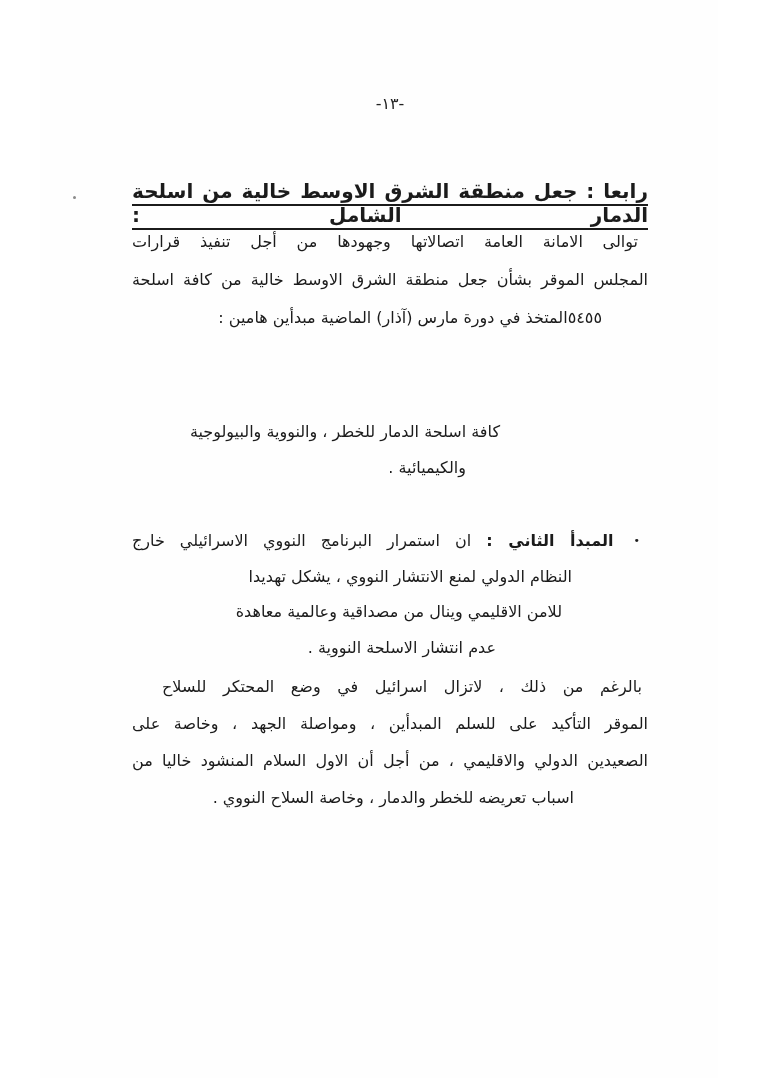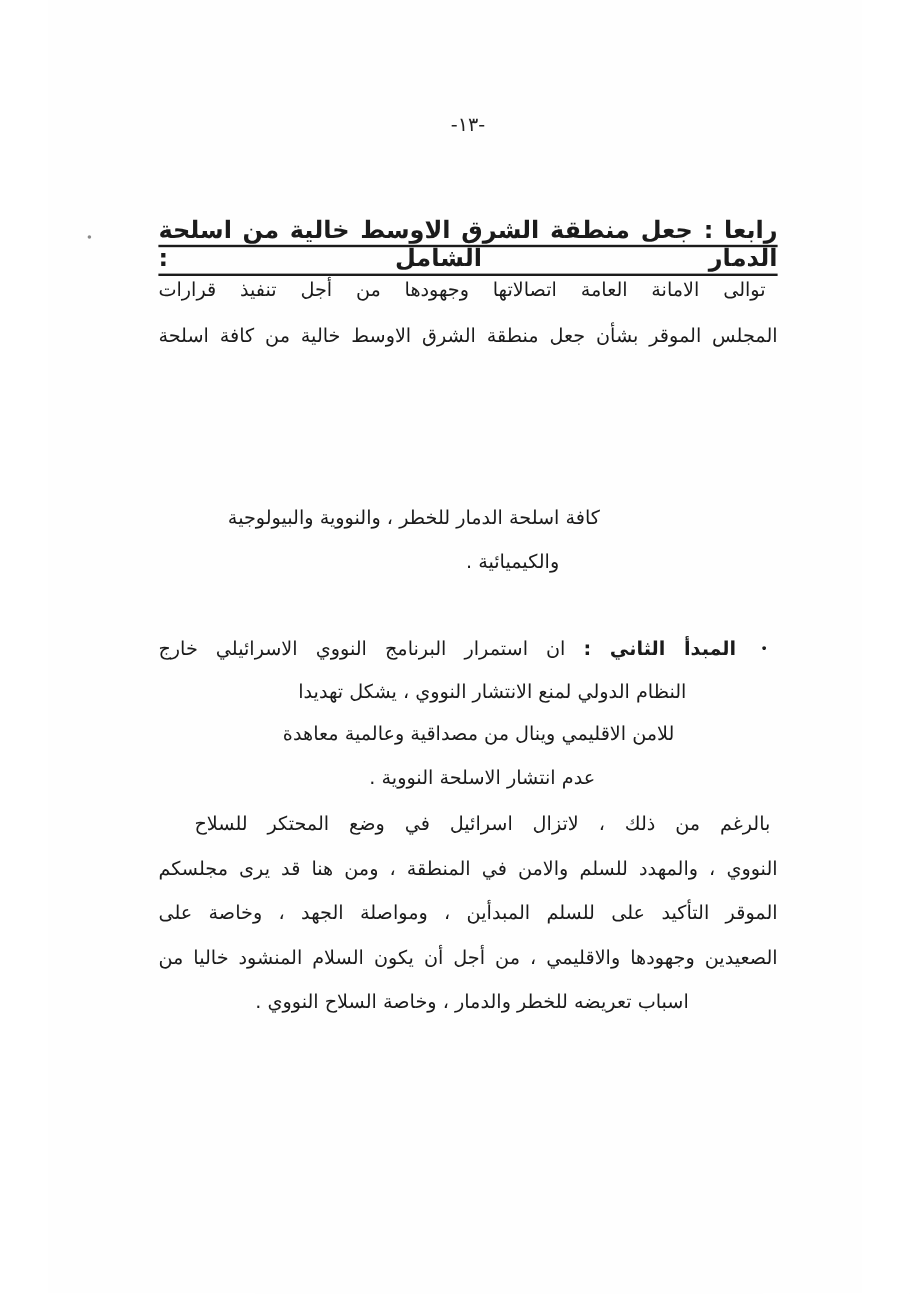--- a/index.html
+++ b/index.html
@@ -92,39 +92,39 @@
 
   <div class="artifact"></div>
 
   <div class="col page-number">-١٣-</div>
 
   <div class="col heading">رابعا : جعل منطقة الشرق الاوسط خالية من اسلحة الدمار الشامل :</div>
 
   <div class="col para intro">
     <div class="line jfull" style="padding-right:10px;">توالى الامانة العامة اتصالاتها وجهودها من أجل تنفيذ قرارات</div>
     <div class="line jfull">المجلس الموقر بشأن جعل منطقة الشرق الاوسط خالية من كافة اسلحة</div>
+    <div class="line part" style="padding-right:46px;">٥٤٥٥المتخذ في دورة مارس (آذار) الماضية مبدأين هامين :</div>
   </div>
 
   <div class="col para bullet1">
     <div class="line part" style="padding-right:148px;">كافة اسلحة الدمار للخطر ، والنووية والبيولوجية</div>
     <div class="line part" style="padding-right:182px;">والكيميائية .</div>
   </div>
 
   <div class="col para bullet2">
     <div class="line jfull bullet-first">
       <span class="marker">•</span>
       <span class="blabel">المبدأ الثاني :</span>
       <span>ان استمرار البرنامج النووي الاسرائيلي خارج</span>
     </div>
     <div class="line part" style="padding-right:76px;">النظام الدولي لمنع الانتشار النووي ، يشكل تهديدا</div>
     <div class="line part" style="padding-right:86px;">للامن الاقليمي وينال من مصداقية وعالمية معاهدة</div>
     <div class="line part" style="padding-right:152px;">عدم انتشار الاسلحة النووية .</div>
   </div>
 
   <div class="col para closing">
     <div class="line jfull" style="padding-right:6px;margin-left:30px;">بالرغم من ذلك ، لاتزال اسرائيل في وضع المحتكر للسلاح</div>
-    <div class="line jfull">النووي ، والمهدد للسلم والامن في المنطقة ، ومن هنا قد يرى مجلسكم</div>
     <div class="line jfull">الموقر التأكيد على للسلم المبدأين ، ومواصلة الجهد ، وخاصة على</div>
-    <div class="line jfull">الصعيدين وجهودها والاقليمي ، من أجل أن يكون السلام المنشود خاليا من</div>
+    <div class="line jfull">الصعيدين الدولي والاقليمي ، من أجل أن الاول السلام المنشود خاليا من</div>
     <div class="line part" style="padding-right:74px;">اسباب تعريضه للخطر والدمار ، وخاصة السلاح النووي .</div>
   </div>
 
 </div>
 
 </body></html>

